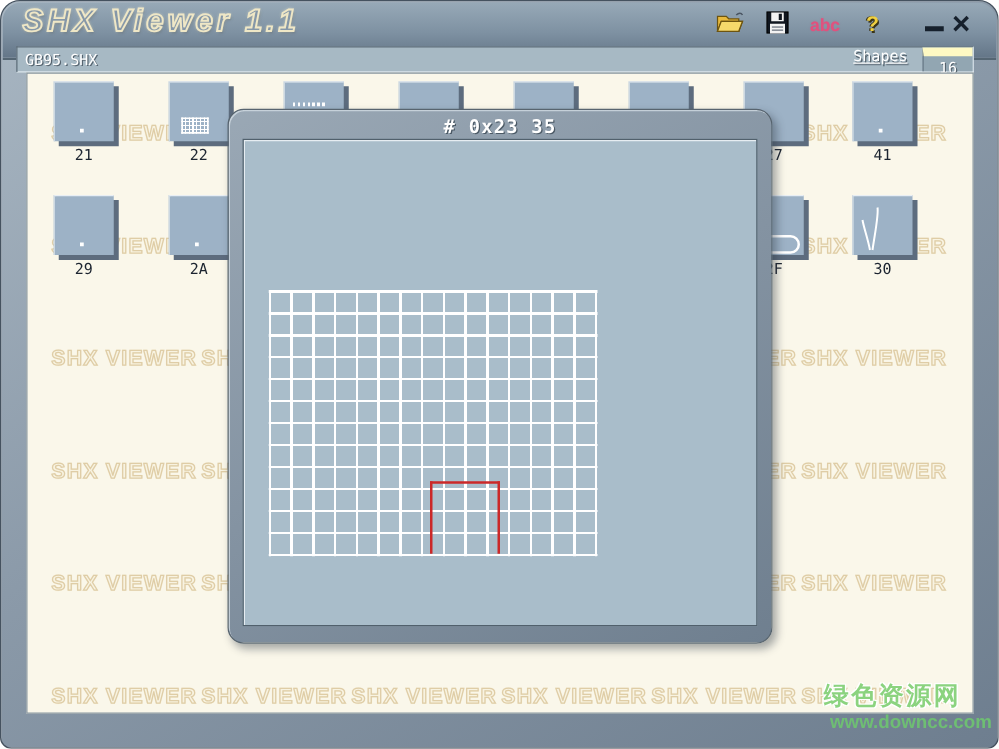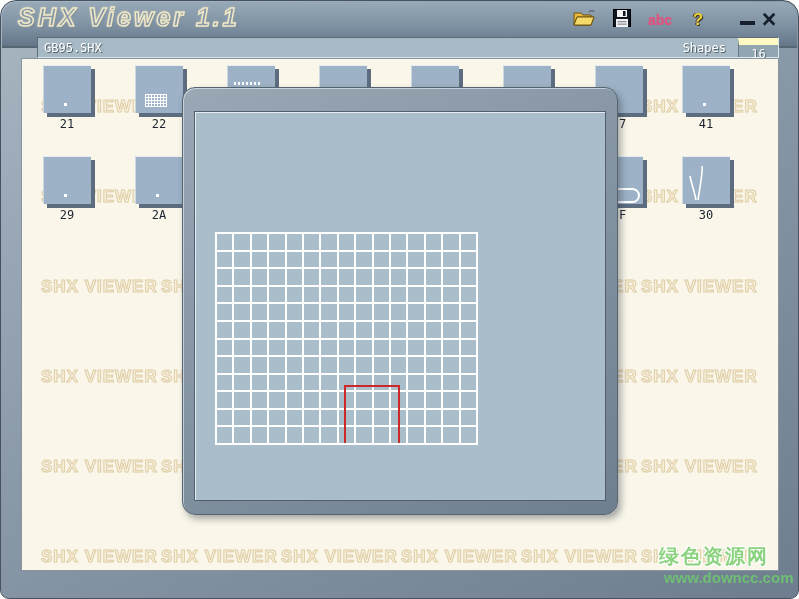--- a/index.html
+++ b/index.html
@@ -37,29 +37,29 @@
   .abc-label{font-size:14px;font-weight:bold;color:#e0527e;text-shadow:0 0 1px rgba(224,82,126,.6);}
   .help-label{font-size:17px;font-weight:bold;color:#f0d040;text-shadow:1px 1px 0 #3a3417,-1px 0 0 #3a3417;}
   .win-min{position:absolute;left:738px;top:19px;width:15px;height:4px;background:#16202c;}
   .win-close{
     position:absolute;left:754px;top:2px;width:26px;height:30px;
     font-size:25px;font-weight:bold;color:#16202c;text-align:center;line-height:30px;
   }
 
   
   .statusbar{
-    position:absolute;left:36px;right:19px;top:36px;height:21px;
+    position:absolute;left:12px;right:19px;top:36px;height:21px;
     background:#a7b9c4;
     border-top:1px solid #5c6c79;border-left:1px solid #5c6c79;
     border-bottom:1px solid #dbe5ec;border-right:1px solid #dbe5ec;
     display:flex;align-items:center;
     font-family:"DejaVu Sans Mono",monospace;font-size:12px;color:#ffffff;
   }
   .status-file{margin-left:6px;text-shadow:1px 1px 0 #56646f;}
-  .status-right{margin-left:auto;display:flex;align-items:center;height:100%;}
+  .status-right{margin-left:auto;display:flex;height:100%;text-decoration:underline;}
   .shapes-label{margin-right:12px;text-shadow:1px 1px 0 #56646f;}
   .count-box{
     width:40px;height:100%;background:#92a6b2;
     border-left:1px solid #697a87;border-top:7px solid #fef9c3;
     text-align:center;line-height:19px;text-shadow:1px 1px 0 #56646f;
   }
 
   
   .content{
     position:absolute;left:20px;right:19px;top:57px;bottom:27px;
@@ -323,20 +323,21 @@
             <svg class="g-sprout" width="26" height="38" viewBox="0 0 26 38">
               <path d="M10 36 C8 26 5 18 4 12" fill="none" stroke="#fff" stroke-width="1.6"></path>
               <path d="M12 36 C14 22 17 8 16 2" fill="none" stroke="#fff" stroke-width="1.6"></path>
             </svg>
           </div>
           <div class="thumb-label">30</div>
         </div>
       </div>
 
     <div class="dialog">
+      <div class="dialog-title"># 0x23 35</div>
       <div class="dialog-body">
         <div class="shape-grid">
           <div class="glyph-rect"></div>
         </div>
       </div>
     </div>
   </div>
 
 </div>
 

